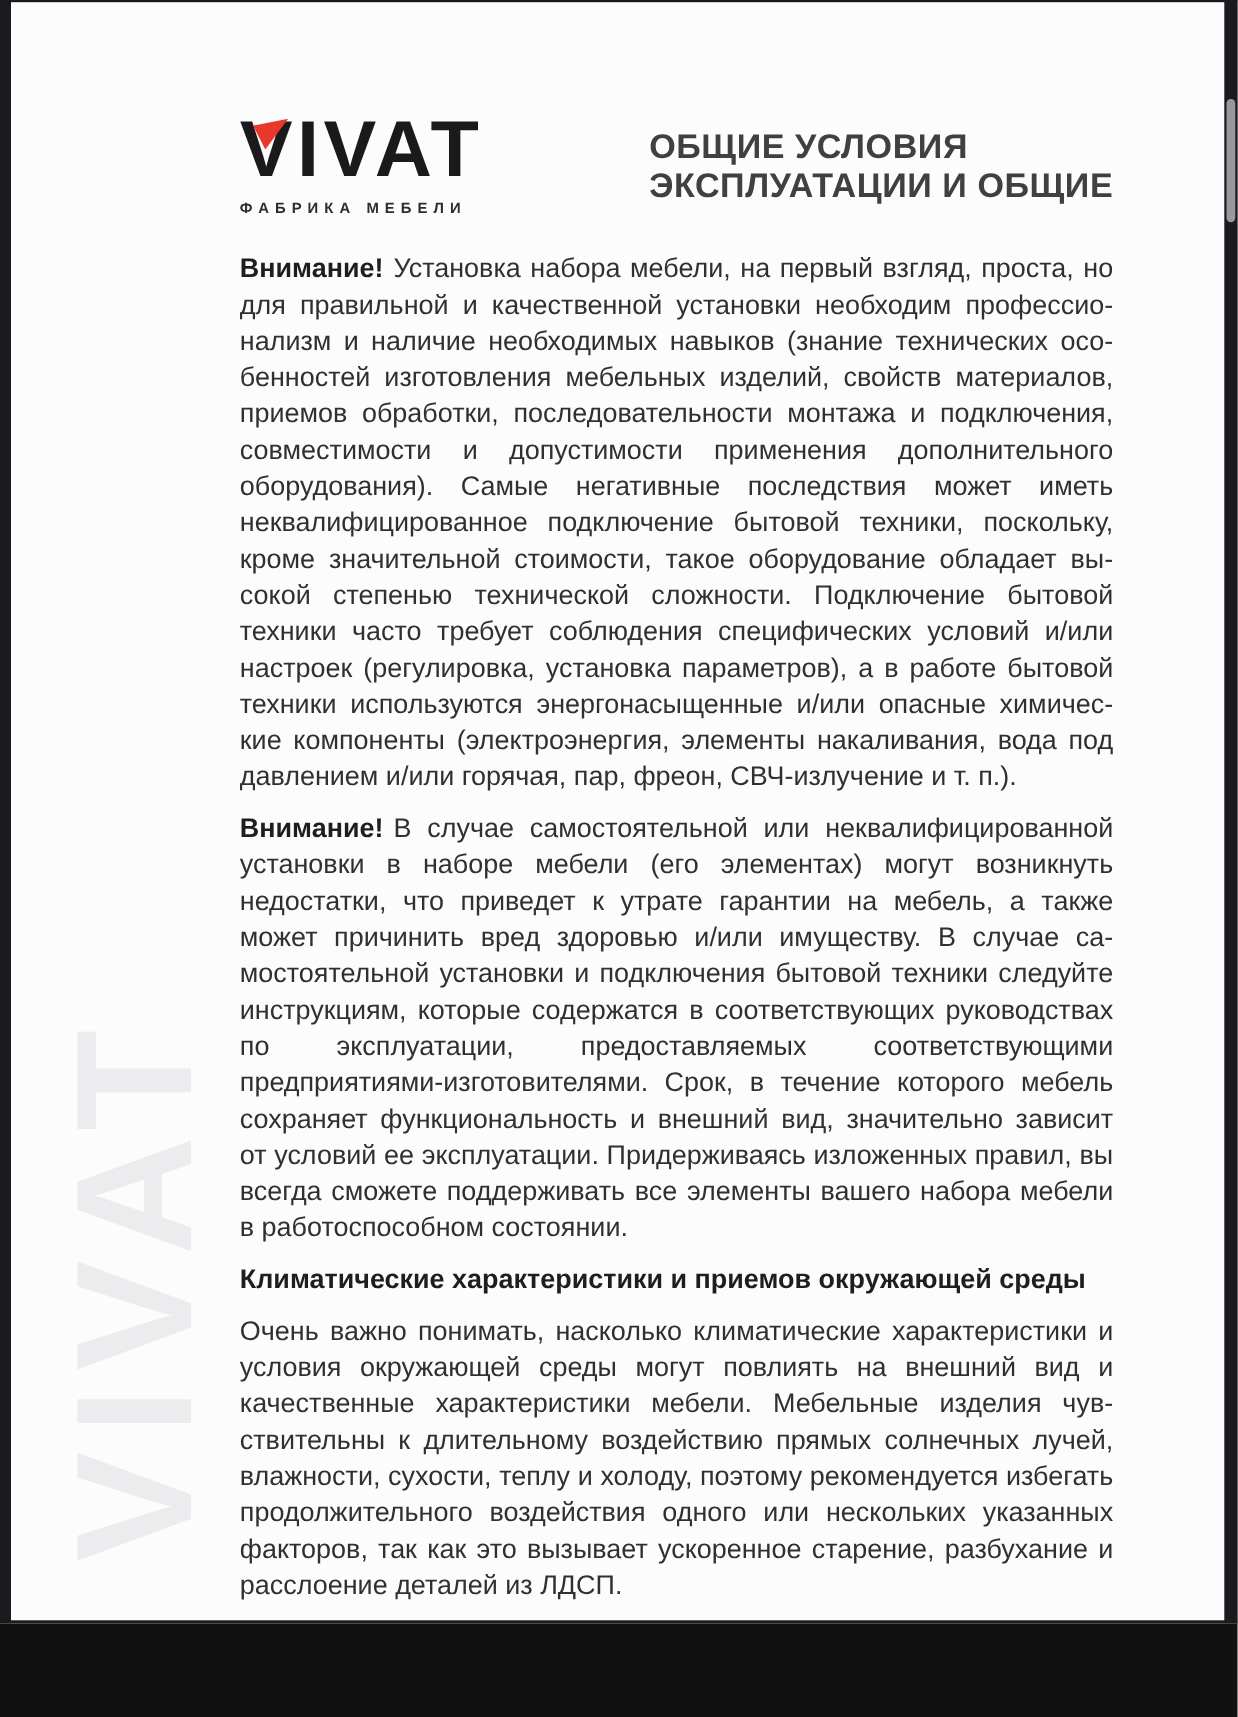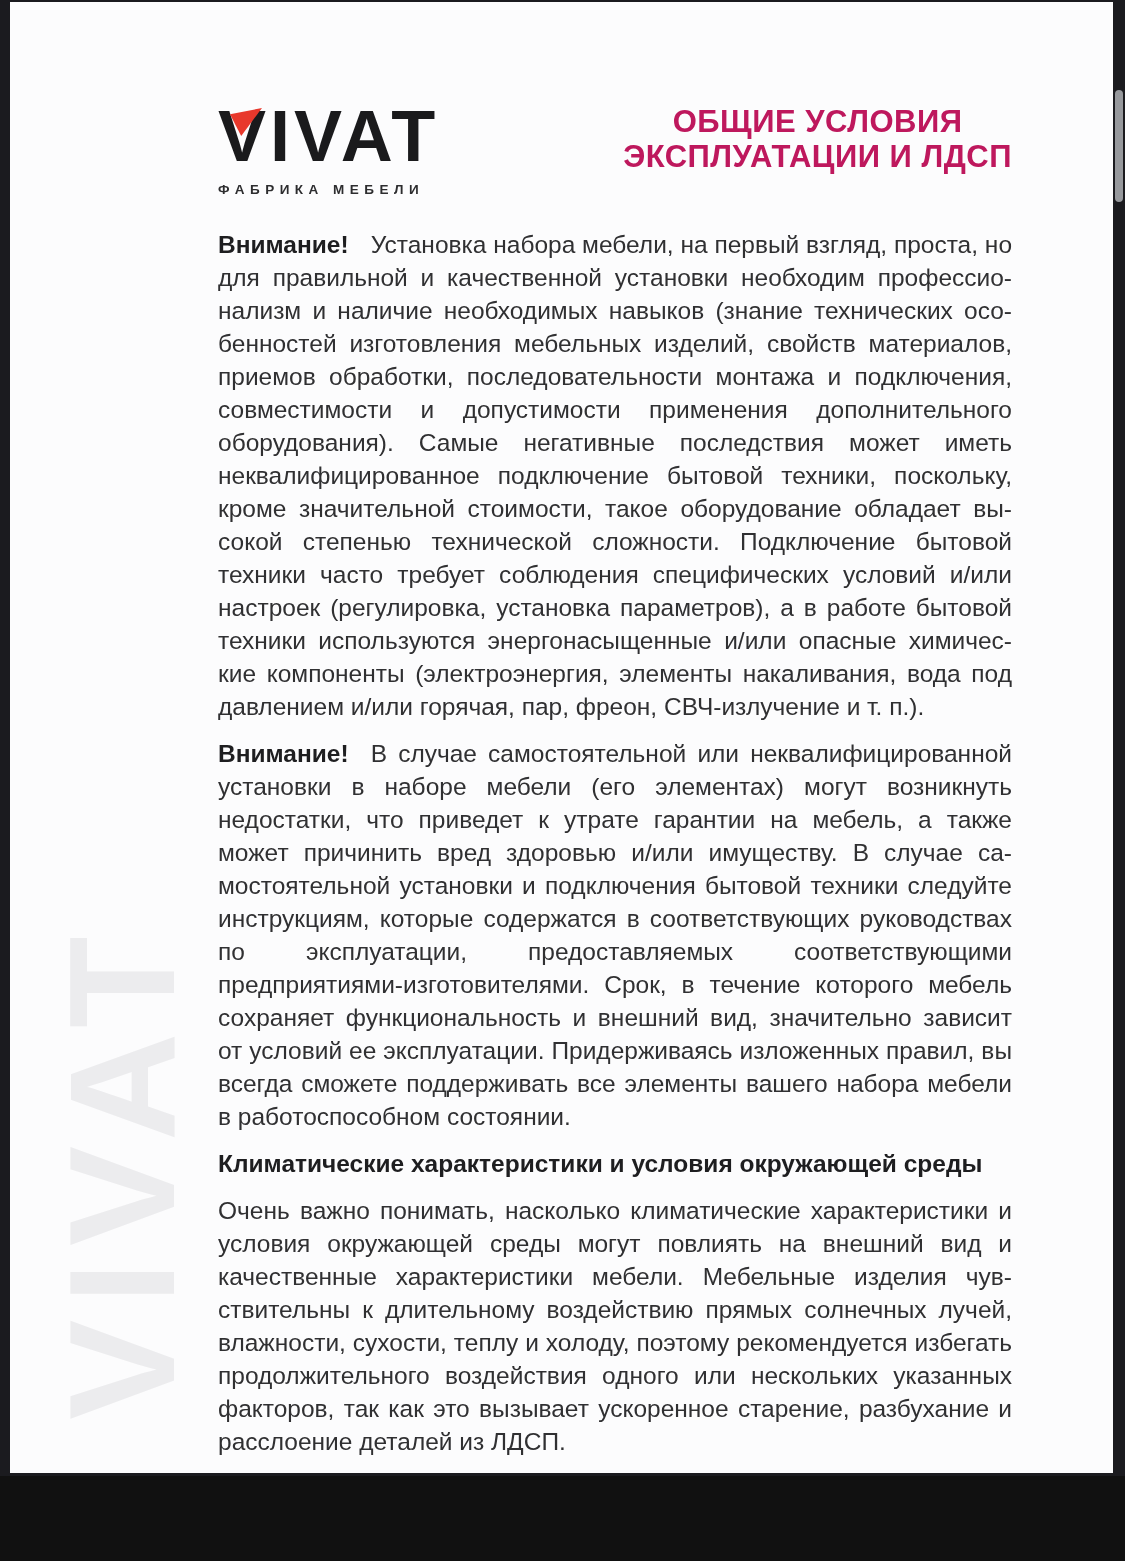--- a/index.html
+++ b/index.html
@@ -27,34 +27,34 @@
   }
 
   
   .logo{position:absolute;left:218px;top:98px;width:232px;}
   .brand{position:relative;font-size:72px;line-height:76px;font-weight:800;letter-spacing:4px;color:#1a1a1c;}
   .brand-mark{position:absolute;left:12px;top:10px;width:32px;height:28px;
     clip-path:polygon(0 22%,100% 0,35% 100%);}
   .tagline{margin-top:8px;font-size:13.5px;font-weight:600;letter-spacing:5.5px;color:#2d2d2f;text-align:left;}
 
   .doc-title{
-    position:absolute;right:113px;top:104px;
-    text-align:center;font-size:31px;line-height:35px;
-    font-weight:800;letter-spacing:.5px;color:#be185d;
+    position:absolute;right:113px;top:116px;
+    text-align:left;font-size:31px;line-height:35px;
+    font-weight:800;letter-spacing:.5px;color:#404040;
   }
 
   
   .body-text{
     position:absolute;left:218px;top:228px;width:794px;
     font-size:24.5px;line-height:33px;color:#303032;
     text-align:justify;hyphens:manual;
   }
   .body-text p{margin:0 0 14px;}
   .body-text p.last{margin:0;}
-  .lead{font-weight:700;color:#1e1e20;margin-right:22px;}
+  .lead{font-weight:700;color:#1e1e20;margin-right:9px;}
   .section-heading{margin:0;font-size:24.5px;line-height:33px;font-weight:700;color:#1e1e20;text-align:left;}
 
   
   .page-badge{
     position:absolute;left:97px;top:1487px;width:37px;height:74px;
     display:flex;align-items:flex-start;justify-content:center;
     color:#fff;font-size:29px;font-weight:400;padding-top:0;
   }
   .page-badge span{margin-top:14px;}
   .site-label{
@@ -70,27 +70,27 @@
   <div class="watermark">VIVAT</div>
 
   <div class="logo">
     <div class="brand">VIVAT</div>
     <div class="brand-mark" style="background:#e8382c;"></div>
     <div class="tagline">ФАБРИКА МЕБЕЛИ</div>
   </div>
 
   <div class="doc-title">
     <div>ОБЩИЕ УСЛОВИЯ</div>
-    <div>ЭКСПЛУАТАЦИИ И ЛДСП</div>
+    <div>ЭКСПЛУАТАЦИИ И ОБЩИЕ</div>
   </div>
 
   <div class="body-text">
     <p><span class="lead">Внимание!</span><span>Установка набора мебели, на первый взгляд, проста, но для правильной и качественной установки необходим профессио­нализм и наличие необходимых навыков (знание технических осо­бенностей изготовления мебельных изделий, свойств материалов, приемов обработки, последовательности монтажа и подключе­ния, совместимости и допустимости применения дополнительно­го оборудования). Самые негативные последствия может иметь неквалифицированное подключение бытовой техники, поскольку, кроме значительной стоимости, такое оборудование обладает вы­сокой степенью технической сложности. Подключение бытовой техники часто требует соблюдения специфических условий и/или настроек (регулировка, установка параметров), а в работе бытовой техники используются энергонасыщенные и/или опасные химичес­кие компоненты (электроэнергия, элементы накаливания, вода под давлением и/или горячая, пар, фреон, СВЧ-излучение и т. п.).</span></p>
     <p><span class="lead">Внимание!</span><span>В случае самостоятельной или неквалифицированной установки в наборе мебели (его элементах) могут возникнуть недостатки, что приведет к утрате гарантии на мебель, а также может причинить вред здоровью и/или имуществу. В случае са­мостоятельной установки и подключения бытовой техники сле­дуйте инструкциям, которые содержатся в соответствующих руководствах по эксплуатации, предоставляемых соответствую­щими предприятиями-изготовителями. Срок, в течение которого мебель сохраняет функциональность и внешний вид, значительно зависит от условий ее эксплуатации. Придерживаясь изложенных правил, вы всегда сможете поддерживать все элементы вашего набора мебели в работоспособном состоянии.</span></p>
-    <p class="section-heading">Климатические характеристики и условия окружающей среды</p>
+    <p class="section-heading">Климатические характеристики и приемов окружающей среды</p>
     <p class="last"><span>Очень важно понимать, насколько климатические характеристи­ки и условия окружающей среды могут повлиять на внешний вид и качественные характеристики мебели. Мебельные изделия чув­ствительны к длительному воздействию прямых солнечных лучей, влажности, сухости, теплу и холоду, поэтому рекомендуется из­бегать продолжительного воздействия одного или нескольких указанных факторов, так как это вызывает ускоренное старение, разбухание и расслоение деталей из ЛДСП.</span></p>
   </div>
 
   <div class="site-label">MEBEL.COM</div>
   <div class="page-badge" style="background:#e8382c;">
     <span>6</span>
   </div>
 
   <div class="edge-left"></div>
   <div class="edge-top"></div>

